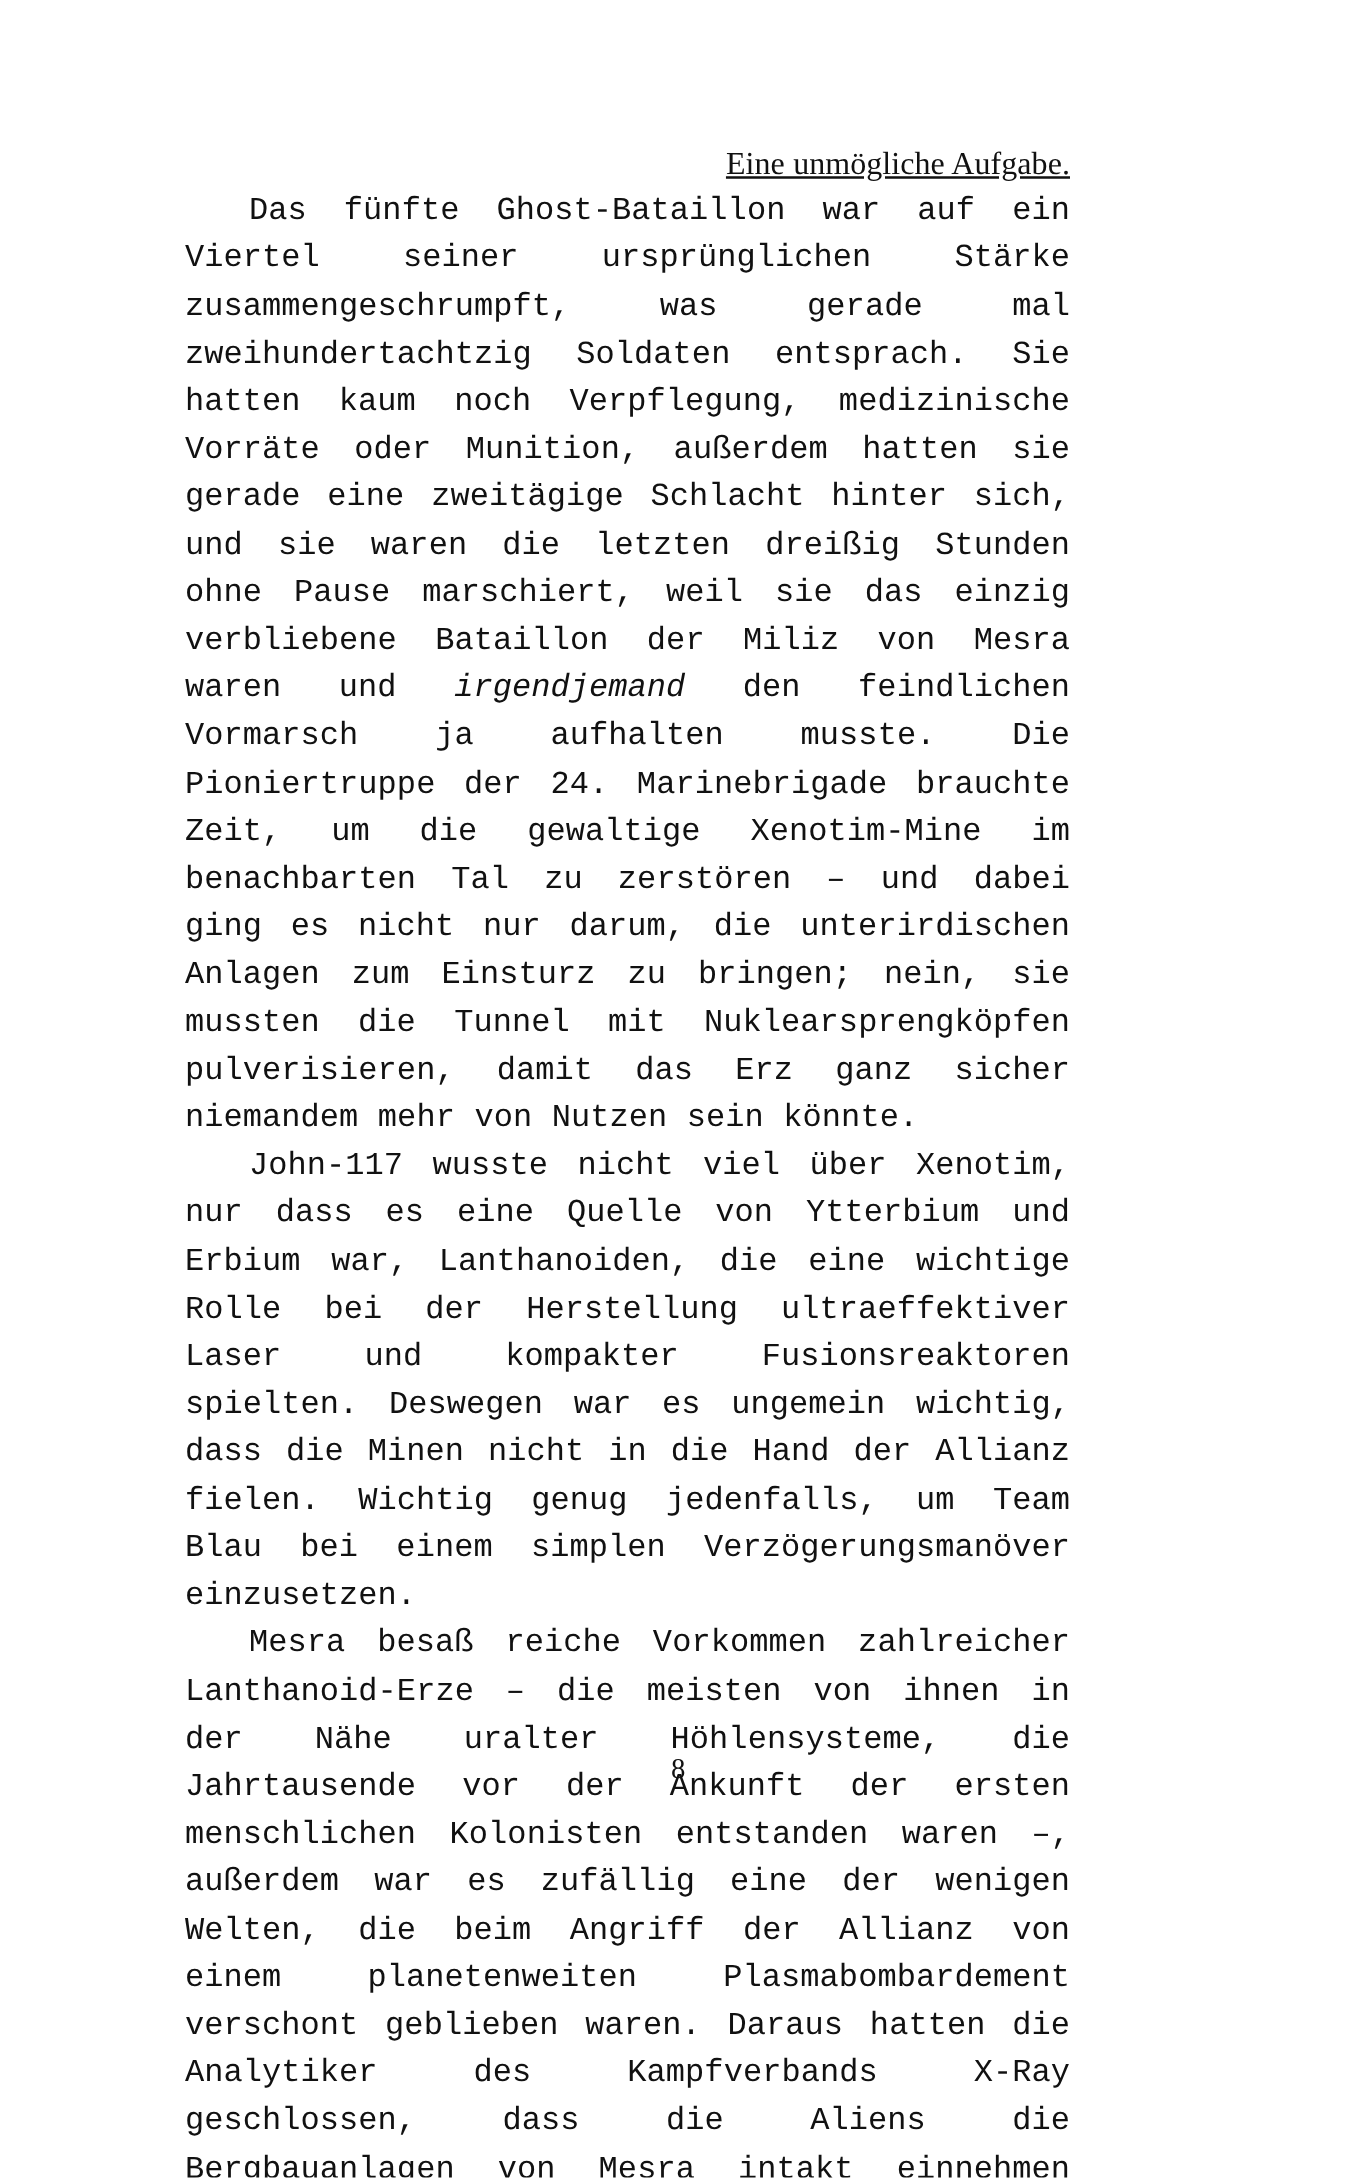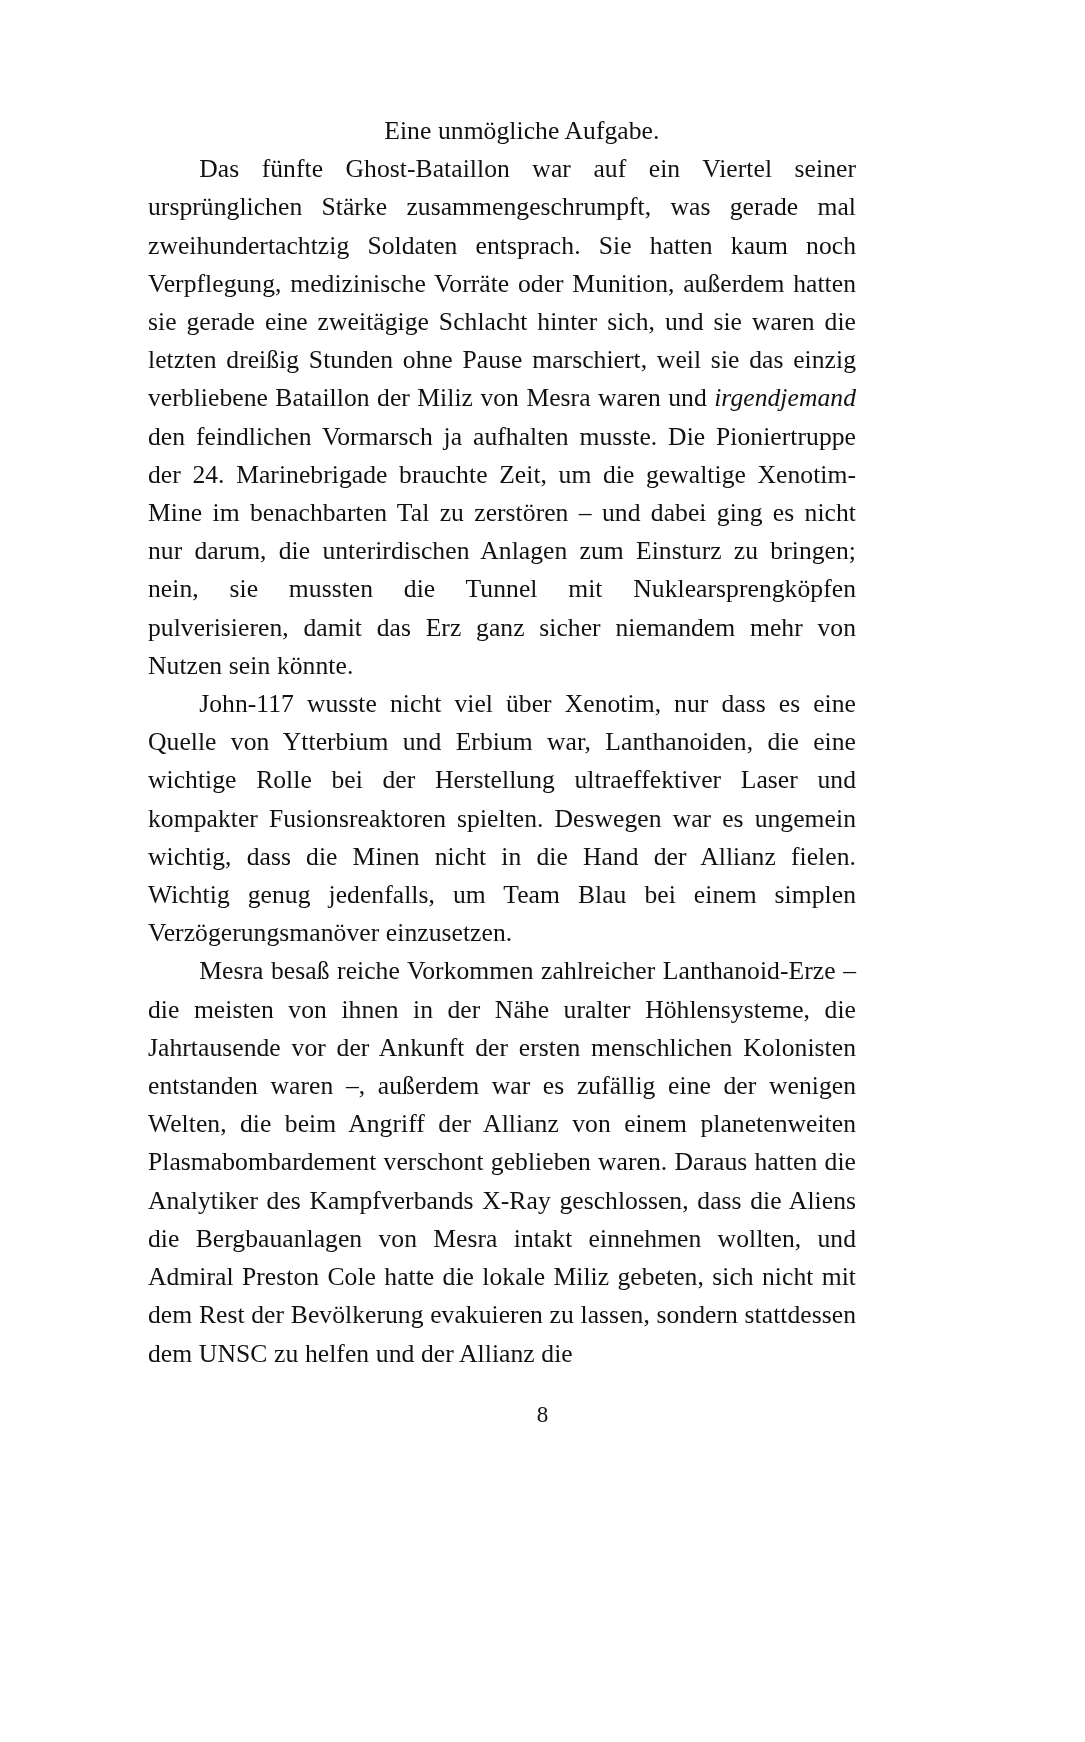--- a/index.html
+++ b/index.html
@@ -35,28 +35,30 @@
     line-height: 38.2px;
     text-align: justify;
     text-justify: inter-word;
     -webkit-hyphens: manual;
     hyphens: manual;
     word-spacing: 0.2px;
     letter-spacing: 0.05px;
   }
   p.para.indent {
     text-indent: 2.0em;
+    font-family: Liberation Mono, monospace;
   }
   p.para.first-line-only {
     text-indent: 0;
   }
   .opening-line {
     display: block;
     text-indent: 1.55em;
-    text-align: center;
+    text-align: right;
+    text-decoration: underline;
   }
   em.ital {
     font-style: italic;
   }
   .folio {
     position: absolute;
     left: 0;
     top: 1400px;
     width: 1085px;
     text-align: center;

